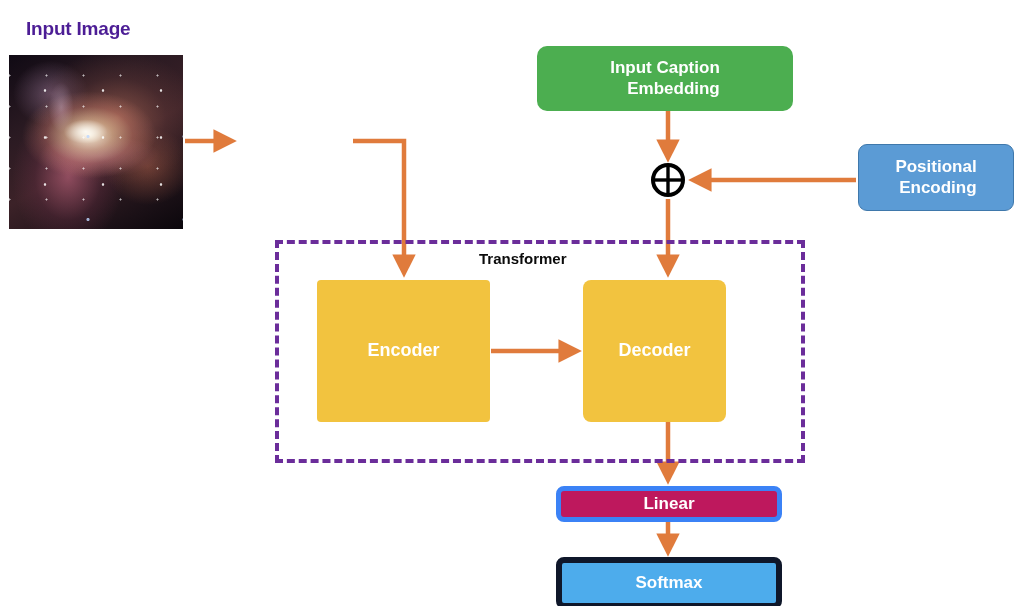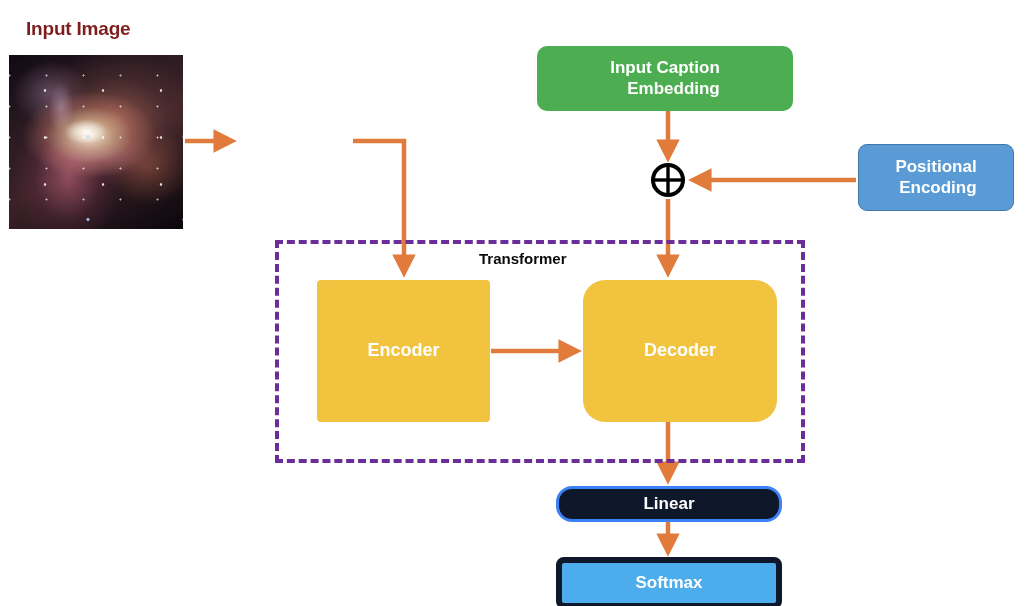--- a/index.html
+++ b/index.html
@@ -38,21 +38,21 @@
     line-height: 1.22;
   }
 
   
   #input-image-title {
     position: absolute;
     left: 26px;
     top: 18px;
     font-size: 19px;
     font-weight: bold;
-    color: #7f1d1d;
+    color: #4c1d95;
     letter-spacing: -0.2px;
   }
 
   
   #input-image-thumb {
     position: absolute;
     left: 9px;
     top: 55px;
     width: 174px;
     height: 174px;
@@ -150,36 +150,36 @@
     top: 280px;
     width: 173px;
     height: 142px;
     background: #F2C33F;
     border-radius: 4px;
     font-size: 18px;
   }
   #decoder-node {
     left: 583px;
     top: 280px;
-    width: 194px;
+    width: 143px;
     height: 142px;
     background: #F2C33F;
-    border-radius: 22px;
+    border-radius: 8px;
     font-size: 18px;
   }
 
   
   #linear-node {
     left: 556px;
     top: 486px;
     width: 226px;
     height: 36px;
-    background: #0f172a;
-    border: 3px solid #3b82f6;
-    border-radius: 16px;
+    background: #be185d;
+    border: 5px solid #3b82f6;
+    border-radius: 8px;
     font-size: 17px;
   }
   #softmax-node {
     left: 556px;
     top: 557px;
     width: 226px;
     height: 52px;
     background: #4DACEC;
     border: 6px solid #0f172a;
     border-radius: 8px;

